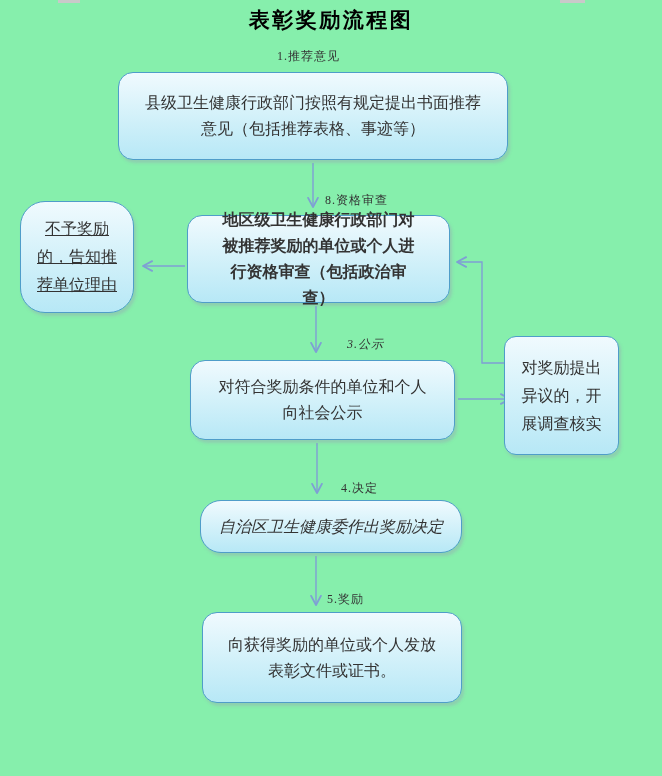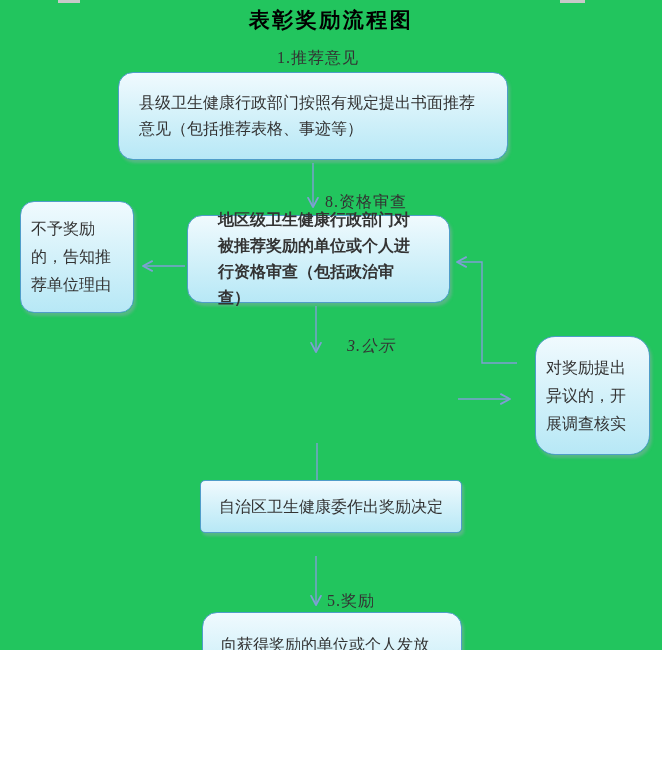--- a/index.html
+++ b/index.html
@@ -7,55 +7,55 @@
     --box-fill-top:#f0fafe;
     --box-fill-mid:#d6f2fa;
     --box-fill-bottom:#b7e8f6;
     --arrow:#7f9fd4;
     --text:#333333;
     --title:#000000;
     --crop-mark:#c9c9c9;
   }
   html,body{margin:0;padding:0;background:#ffffff;}
   .canvas{
-    position:relative;width:662px;height:650px;background:#22c55e;overflow:hidden;
+    position:relative;width:662px;height:776px;background:#86efac;overflow:hidden;
     font-family:"Liberation Serif","DejaVu Serif",serif;
   }
   .crop-mark{position:absolute;top:0;height:3px;background:var(--crop-mark);}
   .cm-left{left:58px;width:22px;}
   .cm-right{left:560px;width:25px;}
   .title{
     position:absolute;top:6px;left:0;width:100%;text-align:center;
     font-family:"DejaVu Sans","Liberation Sans",sans-serif;
     font-weight:bold;font-size:21px;letter-spacing:2.5px;color:var(--title);
   }
   .step-label{
-    position:absolute;font-size:16px;color:var(--text);letter-spacing:1px;white-space:nowrap;
+    position:absolute;font-size:12px;color:var(--text);letter-spacing:1px;white-space:nowrap;
   }
   .sl1{left:277px;top:48px;}
   .sl2{left:325px;top:192px;}
   .sl3{left:347px;top:336px;font-style:italic;}
   .sl4{left:341px;top:480px;text-align:center;}
   .sl5{left:327px;top:591px;font-family:Liberation Serif, serif;}
   .node{
     position:absolute;box-sizing:border-box;
     border:1.6px solid var(--box-border);
     border-radius:15px;
     background:linear-gradient(to bottom,var(--box-fill-top) 0%,var(--box-fill-mid) 45%,var(--box-fill-bottom) 100%);
     box-shadow:2px 3px 3px rgba(150,168,180,0.45);
     display:flex;align-items:center;justify-content:center;
-    text-align:left;color:var(--text);
+    text-align:center;color:var(--text);
     font-size:16px;line-height:26px;
   }
   .n-recommend{left:118px;top:72px;width:390px;height:88px;padding:0 20px;}
   .n-review{left:187px;top:215px;width:263px;height:88px;padding:0 30px;font-weight:bold;}
-  .n-noaward{left:20px;top:201px;width:114px;height:112px;padding:12px 10px;border-radius:14px;line-height:28px;}
+  .n-noaward{left:20px;top:201px;width:114px;height:112px;padding:12px 10px;border-radius:25px;line-height:28px;text-decoration:underline;}
   .n-publicity{left:190px;top:360px;width:265px;height:80px;padding:0 21px;}
-  .n-objection{left:535px;top:336px;width:115px;height:119px;padding:0 10px;border-radius:20px;line-height:28px;}
-  .n-decision{left:200px;top:480px;width:262px;height:53px;padding:0 8px;border-radius:5px;}
+  .n-objection{left:504px;top:336px;width:115px;height:119px;padding:0 10px;border-radius:12px;line-height:28px;}
+  .n-decision{left:200px;top:500px;width:262px;height:53px;padding:0 8px;border-radius:21px;font-style:italic;}
   .n-award{left:202px;top:612px;width:260px;height:91px;padding:16px 18px;}
   svg.connectors{position:absolute;left:0;top:0;pointer-events:none;}
   .arrow{stroke:var(--arrow);stroke-width:1.4;fill:none;}
   .arrowhead{stroke:var(--arrow);stroke-width:1.3;fill:none;stroke-linecap:round;stroke-linejoin:round;}
 </style>
 </head>
 <body>
 
 <div class="canvas">
 
@@ -87,20 +87,23 @@
 
   <div class="node n-recommend">
     <span>县级卫生健康行政部门按照有规定提出书面推荐意见（包括推荐表格、事迹等）</span>
   </div>
   <div class="node n-review">
     <span>地区级卫生健康行政部门对被推荐奖励的单位或个人进行资格审查（包括政治审查）</span>
   </div>
   <div class="node n-noaward">
     <span>不予奖励的，告知推荐单位理由</span>
   </div>
+  <div class="node n-publicity">
+    <span>对符合奖励条件的单位和个人向社会公示</span>
+  </div>
   <div class="node n-objection">
     <span>对奖励提出异议的，开展调查核实</span>
   </div>
   <div class="node n-decision">
     <span>自治区卫生健康委作出奖励决定</span>
   </div>
   <div class="node n-award">
     <span>向获得奖励的单位或个人发放表彰文件或证书。</span>
   </div>
 

